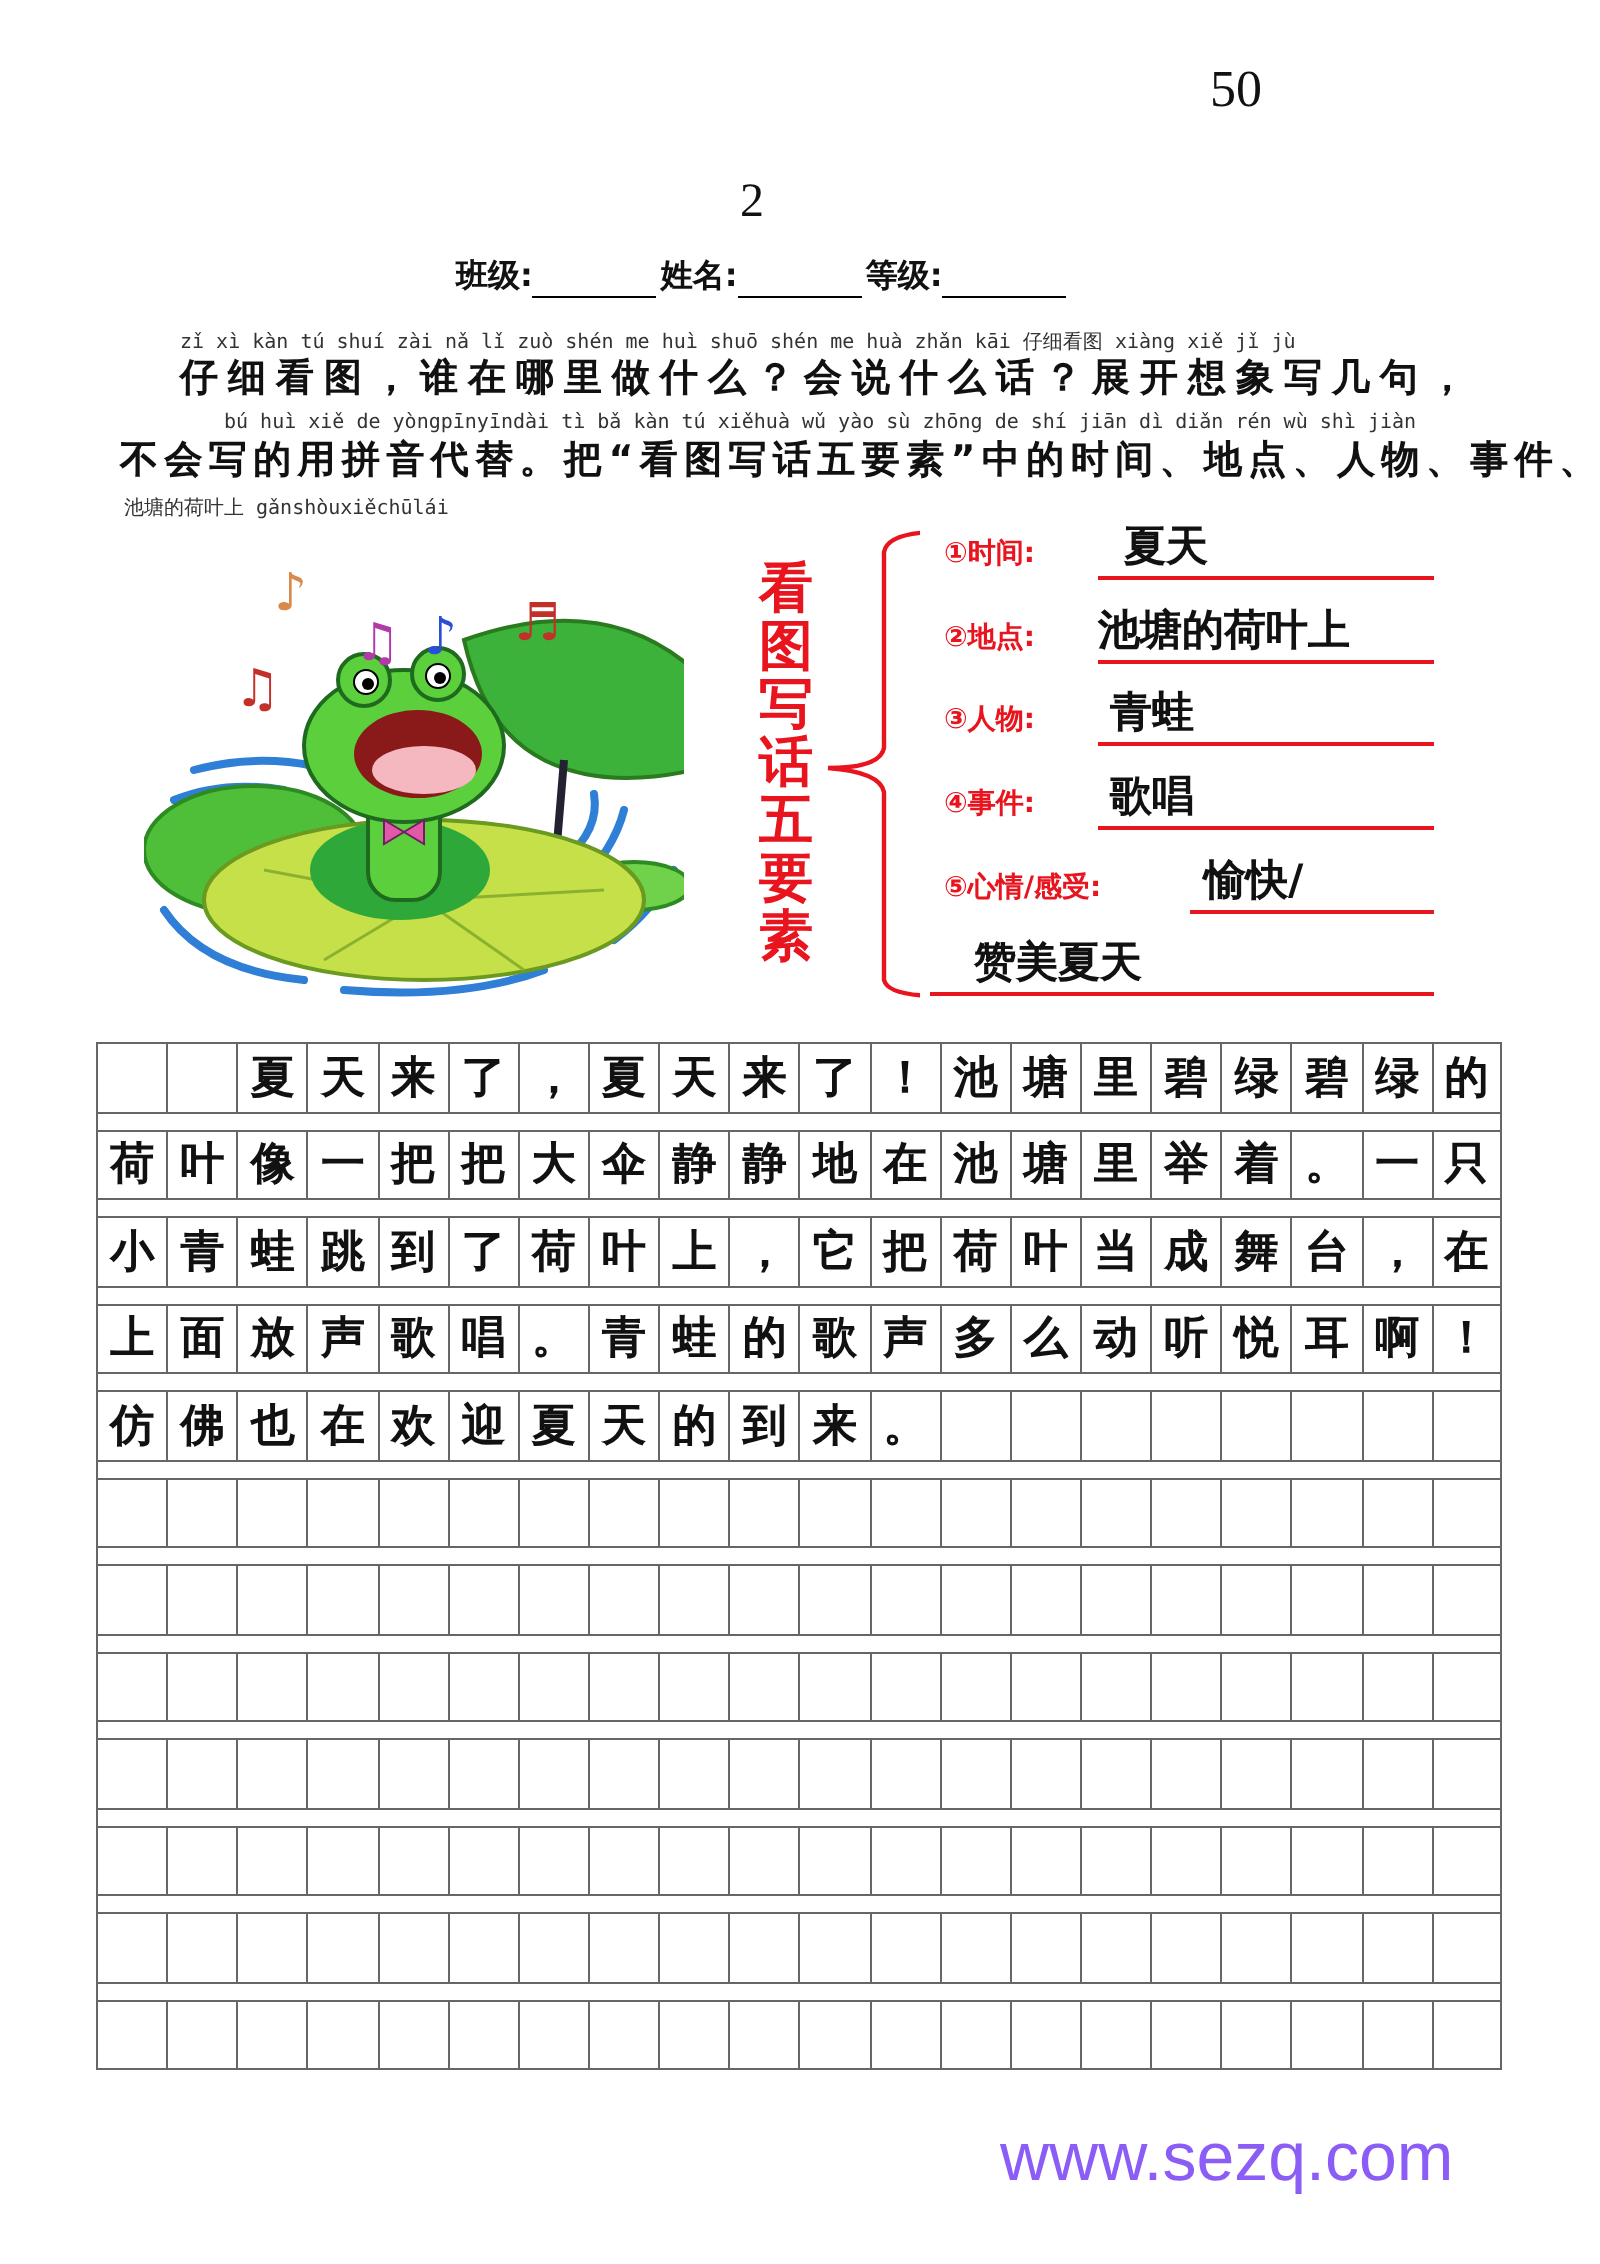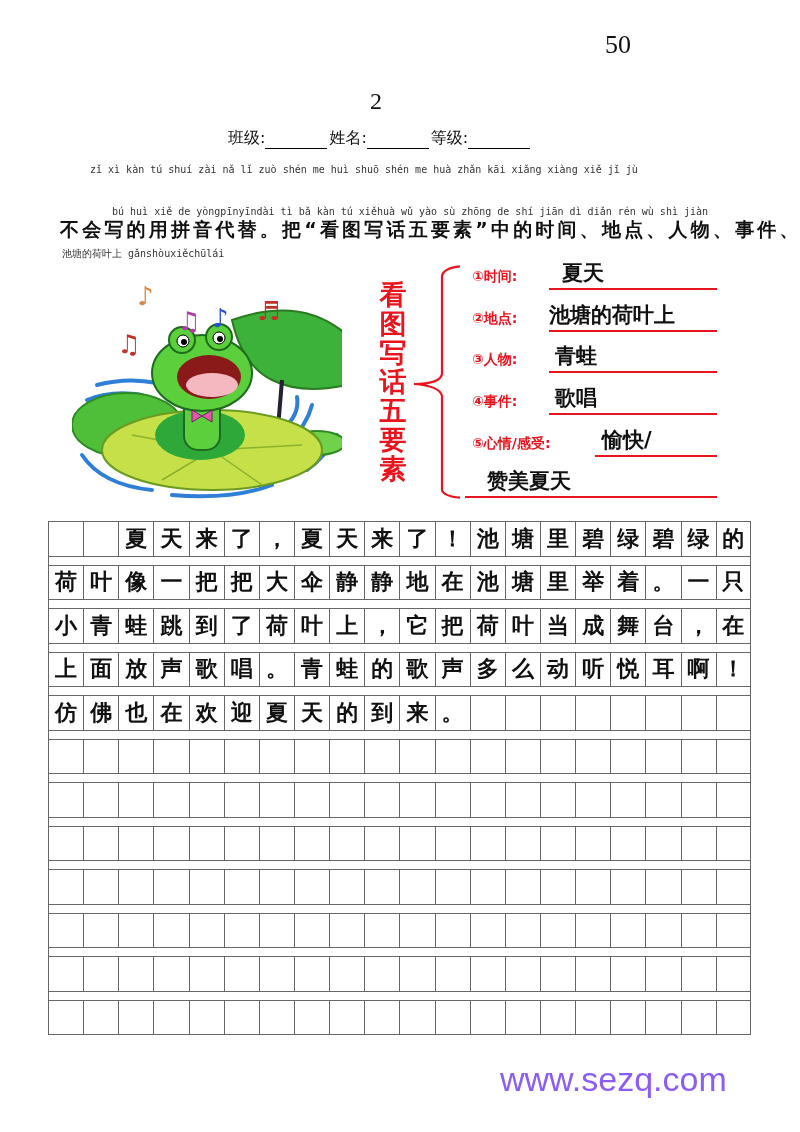--- a/index.html
+++ b/index.html
@@ -1,21 +1,21 @@
 <!DOCTYPE html>
 <html><head>
 <meta charset="utf-8">
 <style>
   html, body { margin:0; padding:0; }
   body { width:800px; height:1132px; background:#ffffff; position:relative; overflow:hidden;
          font-family: "DejaVu Serif", "Liberation Serif", serif; color:#111; }
   .abs { position:absolute; }
   .page-num { left:605px; top:30px; font-size:26px; font-family:"Liberation Serif", serif; }
   .sub-num { left:370px; top:88px; font-size:24px; font-family:"Liberation Serif", serif; }
-  .info-line { left:228px; top:128px; font-size:16px; font-weight:normal; display:flex; align-items:flex-end; white-space:nowrap; }
+  .info-line { left:228px; top:128px; font-size:16px; font-weight:bold; display:flex; align-items:flex-end; white-space:nowrap; }
   .info-line .lbl { font-family:"DejaVu Sans", sans-serif; }
   .info-line .blank { display:inline-block; width:62px; border-bottom:1.5px solid #000; height:14px; margin-right:2px; }
 
   .instr { left:60px; width:720px; }
   .pinyin-row { position:absolute; font-size:10px; font-family:"DejaVu Sans Mono", monospace; color:#333; white-space:nowrap; }
   .hanzi-row { position:absolute; font-size:19px; font-weight:bold; letter-spacing:5px; white-space:nowrap; font-family:"DejaVu Sans", sans-serif; }
 
   .frog-img { left:72px; top:285px; width:270px; height:215px; }
 
   .red { color:#e8141e; }
@@ -45,21 +45,22 @@
 <div class="abs info-line">
   <span class="lbl">班级:</span>
   <span class="blank"></span>
   <span class="lbl">姓名:</span>
   <span class="blank"></span>
   <span class="lbl">等级:</span>
   <span class="blank"></span>
 </div>
 
 <div class="abs instr" style="top:160px;height:120px;">
-  <div class="pinyin-row" style="left:30px;top:4px;">zǐ  xì kàn tú      shuí zài nǎ  lǐ  zuò shén me       huì shuō shén me huà     zhǎn kāi xiǎng xiàng xiě  jǐ  jù</div>
+  <div class="pinyin-row" style="left:30px;top:4px;">zǐ  xì kàn tú      shuí zài nǎ  lǐ  zuò shén me       huì shuō shén me huà     zhǎn kāi 仔细看图 xiàng xiě  jǐ  jù</div>
+  <div class="hanzi-row" style="left:30px;top:16px;">仔细看图，谁在哪里做什么？会说什么话？展开想象写几句，</div>
   <div class="pinyin-row" style="left:4px;top:46px;padding-left:48px;">bú huì xiě de yòngpīnyīndài tì      bǎ   kàn tú xiěhuà wǔ yào sù      zhōng de shí jiān     dì diǎn     rén wù     shì jiàn</div>
   <div class="hanzi-row" style="left:0px;top:57px;letter-spacing:3.2px;">不会写的用拼音代替。把“看图写话五要素”中的时间、地点、人物、事件、</div>
   <div class="pinyin-row" style="left:2px;top:87px;">池塘的荷叶上  gǎnshòuxiěchūlái</div>
 </div>
 
 <div class="abs frog-img">
   <svg width="270" height="215" viewBox="0 0 270 215">
 
     <g fill="none" stroke="#2f7fd6" stroke-width="4" stroke-linecap="round">
       <path d="M15 115 Q40 105 70 110"></path>

